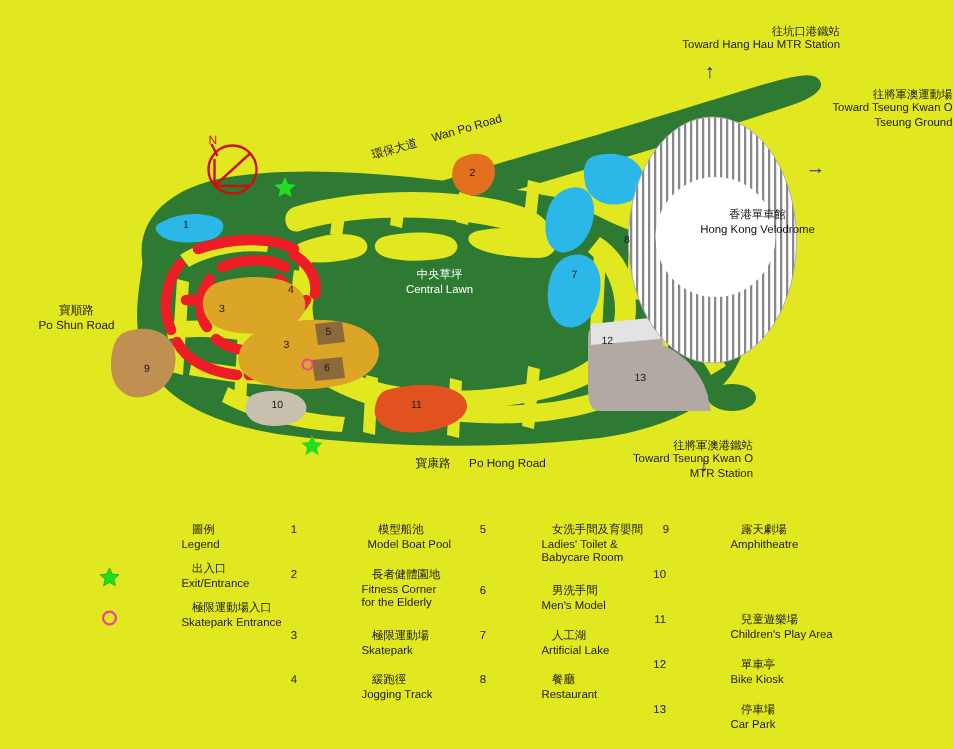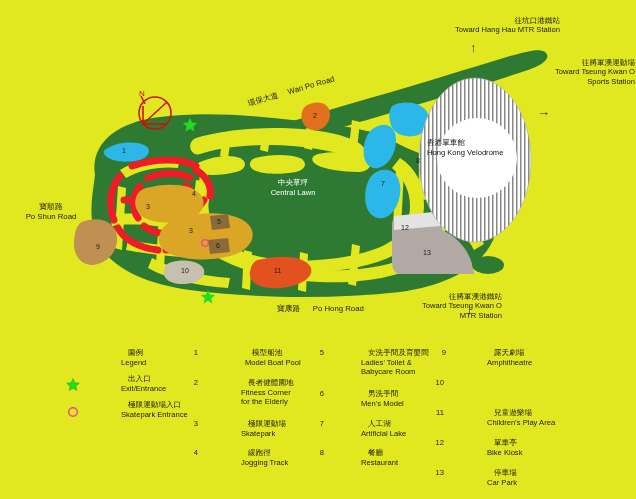--- a/index.html
+++ b/index.html
@@ -48,23 +48,25 @@
     color: #1a1a1a;
   }
   .area-num {
     position: absolute;
     font-size: 7px;
     color: #1a1a1a;
     font-weight: normal;
   }
   .velo-label {
     position: absolute;
+    text-align: center;
     font-size: 7.6px;
     color: #111;
     line-height: 1.3;
+    padding-left: 28px;
   }
   .lawn-label {
     position: absolute;
     text-align: center;
     font-size: 7.6px;
     color: #ffffff;
     line-height: 1.3;
   }
   
   #legend {
@@ -255,21 +257,21 @@
 
   <div class="lbl dir-label" style="left:392px; top:16px; width:168px;">
     <span class="zh">往坑口港鐵站</span>
     <span class="en">Toward Hang Hau MTR Station</span>
   </div>
   <div class="arrow" style="left:470px; top:41px;">↑</div>
 
   <div class="lbl dir-label" style="left:519px; top:58px; width:116px;">
     <span class="zh">往將軍澳運動場</span>
     <span class="en">Toward Tseung Kwan O</span>
-    <span class="en">Sports Station</span>
+    <span class="en">Tseung Ground</span>
   </div>
   <div class="arrow" style="left:537px; top:105px;">→</div>
 
   <div class="lbl dir-label" style="left:378px; top:292px; width:124px;">
     <span class="zh">往將軍澳港鐵站</span>
     <span class="en">Toward Tseung Kwan O</span>
     <span class="en">MTR Station</span>
   </div>
   <div class="arrow" style="left:466px; top:303px;">↓</div>
 

